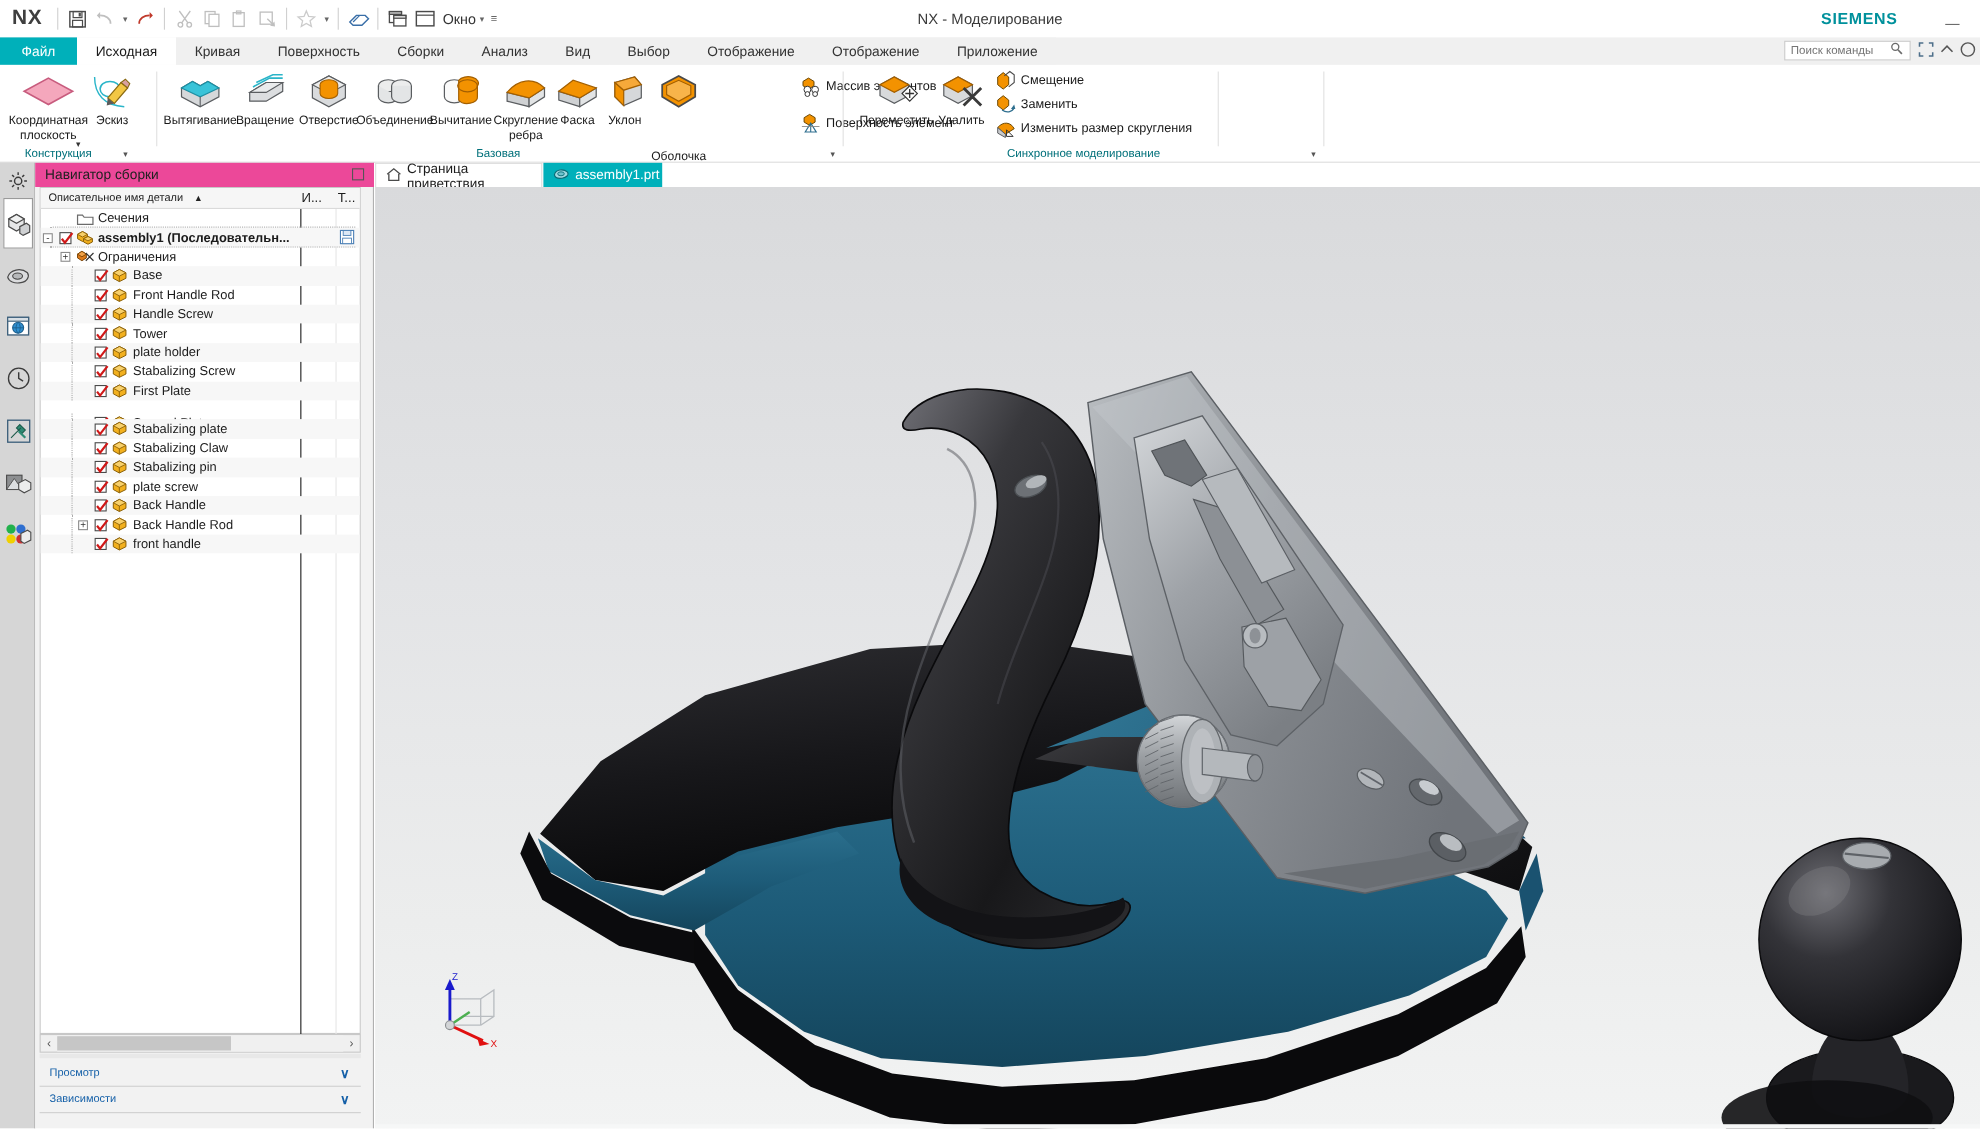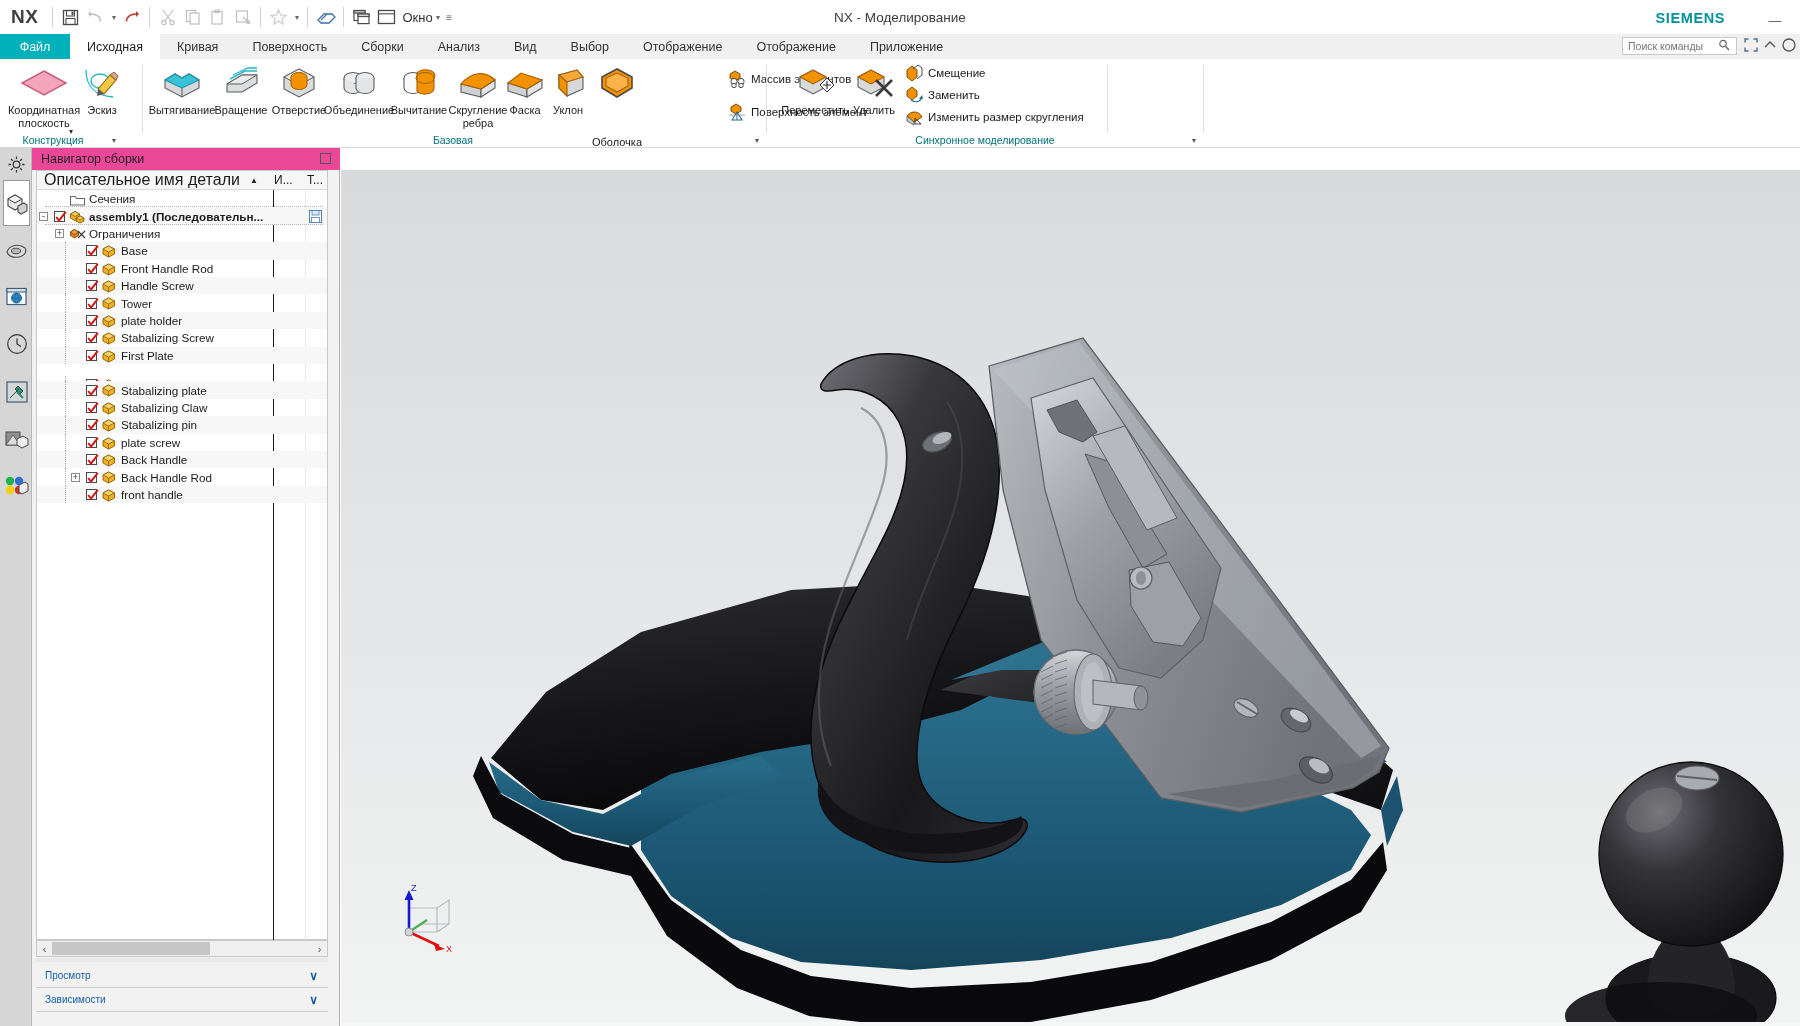--- a/index.html
+++ b/index.html
@@ -126,21 +126,21 @@
     border:1.5px solid #555;
   }
   .treebox {
     position:absolute; left:4px; top:22px; width:292px; height:770px;
     background:#ffffff; border:1px solid #c8c8c8;
   }
   .thead {
     position:absolute; left:0; top:0; width:290px; height:19px;
     background:#f6f6f6; border-bottom:1px solid #dadada; display:flex; align-items:center;
   }
-  .thead .c1 { font-size:16px; color:#1b1b1b; margin-left:7px; }
+  .thead .c1 { font-size:10px; color:#1b1b1b; margin-left:7px; }
   .thead .sortarrow { font-size:8px; color:#222; margin-left:10px; }
   .thead .c2 { position:absolute; left:237px; font-size:12px; color:#1b1b1b; }
   .thead .c3 { position:absolute; left:270px; font-size:12px; color:#1b1b1b; }
   .tcolline { position:absolute; top:19px; width:1px; height:751px; background:#1a1a1a; }
   .tcolline2 { position:absolute; top:19px; width:1px; height:751px; background:#e6e6e6; }
   .trow {
     position:absolute; left:0; width:290px; height:17.4px;
     display:flex; align-items:center;
   }
   .trow.alt { background:#f7f7f7; }
@@ -897,20 +897,41 @@
     <div class="collapsec" style="top:816px;">
       <div class="t">Просмотр</div>
       <div class="v">∨</div>
     </div>
     <div class="collapsec" style="top:840px;">
       <div class="t">Зависимости</div>
       <div class="v">∨</div>
     </div>
   </div>
 
+  <div class="doctabs">
+    <div class="doctab inactive" style="left:0; width:152px;">
+      <span>
+        <svg width="14" height="13" viewBox="0 0 14 13">
+            <path d="M1 6.5 L7 1.5 L13 6.5" fill="none" stroke="#4a4a4a" stroke-width="1.2"></path>
+            <path d="M2.5 6 V12 H11.5 V6" fill="none" stroke="#4a4a4a" stroke-width="1.2"></path>
+          </svg>
+      </span>
+      <span>Страница приветствия</span>
+    </div>
+    <div class="doctab active" style="left:153px; width:108px;">
+      <span>
+        <svg width="15" height="13" viewBox="0 0 15 13">
+            <path d="M1 8 C2 3 9 2 13 5.5 C14.5 8 12 10.5 8 11 C4 11.5 1.5 10.5 1 8 Z" fill="#9fd9e0" stroke="#0a6b75" stroke-width="1"></path>
+            <ellipse cx="7" cy="7" rx="3" ry="1.8" fill="#6fc4ce" stroke="#0a6b75" stroke-width="0.8"></ellipse>
+          </svg>
+      </span>
+      <span>assembly1.prt</span>
+      <span class="x">✕</span>
+    </div>
+  </div>
 
   <div class="viewport">
 
     <svg width="1459" height="856" viewBox="0 0 1459 856">
       <defs>
         <linearGradient id="blackBody" x1="0" y1="0" x2="1" y2="1">
           <stop offset="0%" stop-color="#4a4a4e"></stop>
           <stop offset="35%" stop-color="#232326"></stop>
           <stop offset="100%" stop-color="#0e0e10"></stop>
         </linearGradient>

